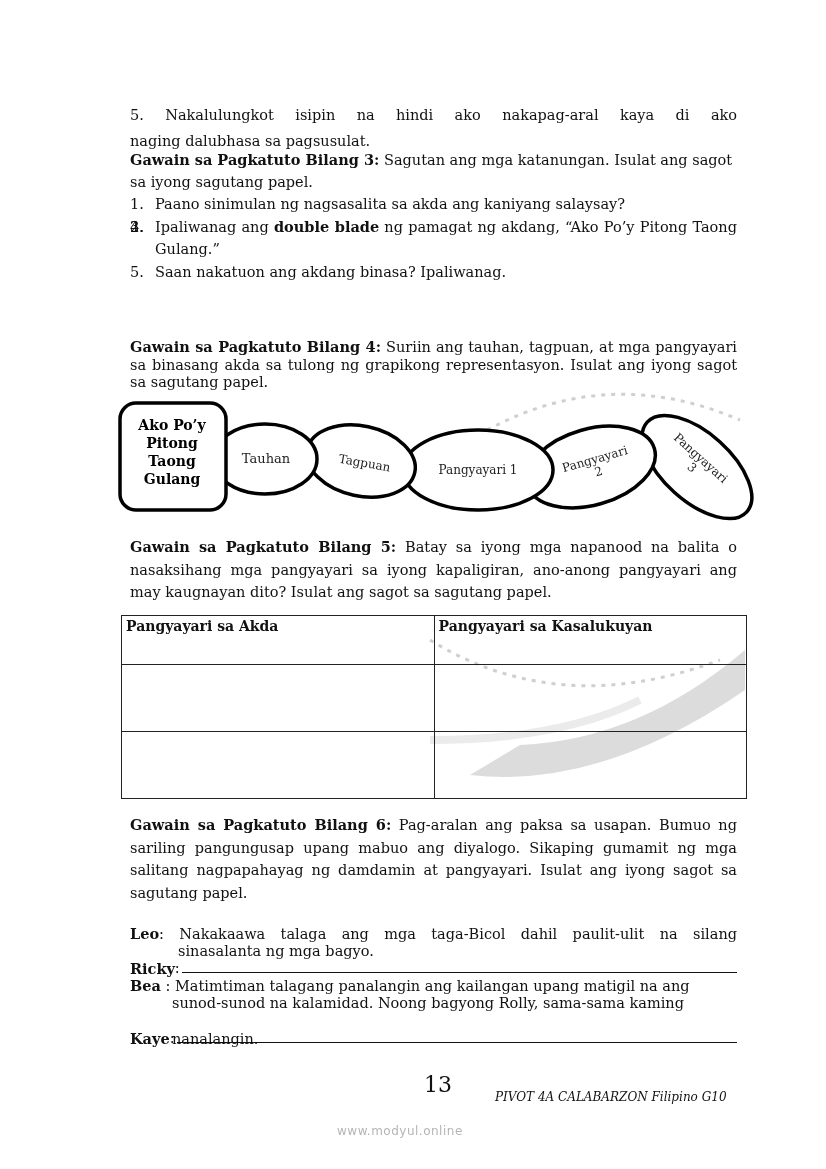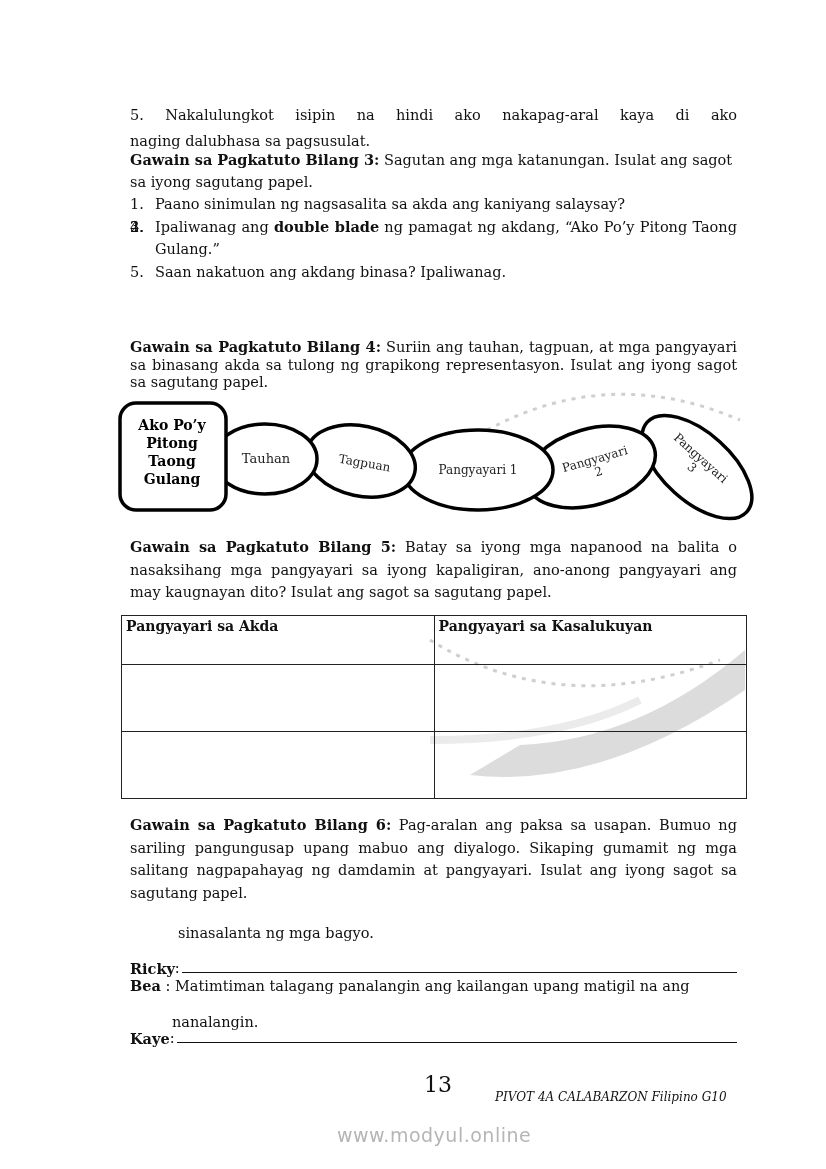--- a/index.html
+++ b/index.html
@@ -14,21 +14,21 @@
   .stamp { position: absolute; pointer-events: none; }
   table.grid { position: absolute; left: 121px; top: 615px; width: 626px; border-collapse: collapse; }
   table.grid td, table.grid th { border: 1.6px solid #222; vertical-align: top; font-size: 14px; padding: 2px 4px; }
   table.grid th { height: 44px; font-weight: bold; text-align: left; }
   table.grid td { height: 62px; }
   .dlg { position: absolute; left: 130px; width: 607px; font-size: 14.5px; line-height: 17px; }
   .dlg .spk { font-weight: bold; }
   .line { display: inline-block; border-bottom: 1px solid #111; height: 12px; vertical-align: baseline; }
   .footer-page { position: absolute; left: 424px; top: 1072px; font-size: 22px; text-align: right; }
   .footer-title { position: absolute; left: 495px; top: 1090px; font-size: 12px; font-style: italic; }
-  .watermark { position: absolute; left: 337px; top: 1124px; font-family: "DejaVu Sans", sans-serif; font-size: 19px; color: #b5b5b5; letter-spacing: 0.5px; }
+  .watermark { position: absolute; left: 337px; top: 1124px; font-family: "DejaVu Sans", sans-serif; font-size: 12px; color: #b5b5b5; letter-spacing: 0.5px; }
 </style>
 </head>
 <body>
 
 <svg class="stamp" width="826" height="1169" style="left:0;top:0;">
   <g fill="none" stroke="#cfcfcf" stroke-width="3" stroke-dasharray="4 6">
     <path d="M 470 440 Q 600 360 740 420"></path>
     <path d="M 430 640 Q 560 720 720 660"></path>
   </g>
   <path d="M 470 775 Q 600 790 745 690 L 745 650 Q 640 740 520 745 Z" fill="#d3d3d3" opacity="0.8"></path>
@@ -114,29 +114,31 @@
     <td></td>
   </tr>
 </tbody>
   </table>
 
 <div class="txt" style="top:814px; line-height:22.5px; text-align:justify;">
   <span class="b">Gawain sa Pagkatuto Bilang 6:</span><span> Pag-aralan ang paksa sa usapan. Bumuo ng sariling pangungusap upang mabuo ang diyalogo. Sikaping gumamit ng mga salitang nagpapahayag ng damdamin at pangyayari. Isulat ang iyong sagot sa sagutang papel.</span>
 </div>
 
 <div class="dlg" style="top:925px;">
+  <div style="text-align:justify; text-align-last:justify;"><span class="spk">Leo</span><span>: </span><span>Nakakaawa talaga ang mga taga-Bicol dahil paulit-ulit na silang</span></div>
   <div style="padding-left:48px;">sinasalanta ng mga bagyo.</div>
 </div>
 <div class="dlg" style="top:960px; display:flex;">
   <span class="spk">Ricky</span>
     <span>: </span>
   <span class="line" style="flex:1; margin-left:2px;"></span>
 </div>
 <div class="dlg" style="top:977px;">
   <div><span class="spk">Bea</span><span> : </span><span>Matimtiman talagang panalangin ang kailangan upang matigil na ang</span></div>
+  <div style="padding-left:42px;">sunod-sunod na kalamidad. Noong bagyong Rolly, sama-sama kaming</div>
   <div style="padding-left:42px;margin-top:19px;">nanalangin.</div>
 </div>
 <div class="dlg" style="top:1030px; display:flex;">
   <span class="spk">Kaye</span>
     <span> : </span>
   <span class="line" style="flex:1; margin-left:2px;"></span>
 </div>
 
 <div class="footer-page">13</div>
 <div class="footer-title">PIVOT 4A CALABARZON Filipino G10</div>

